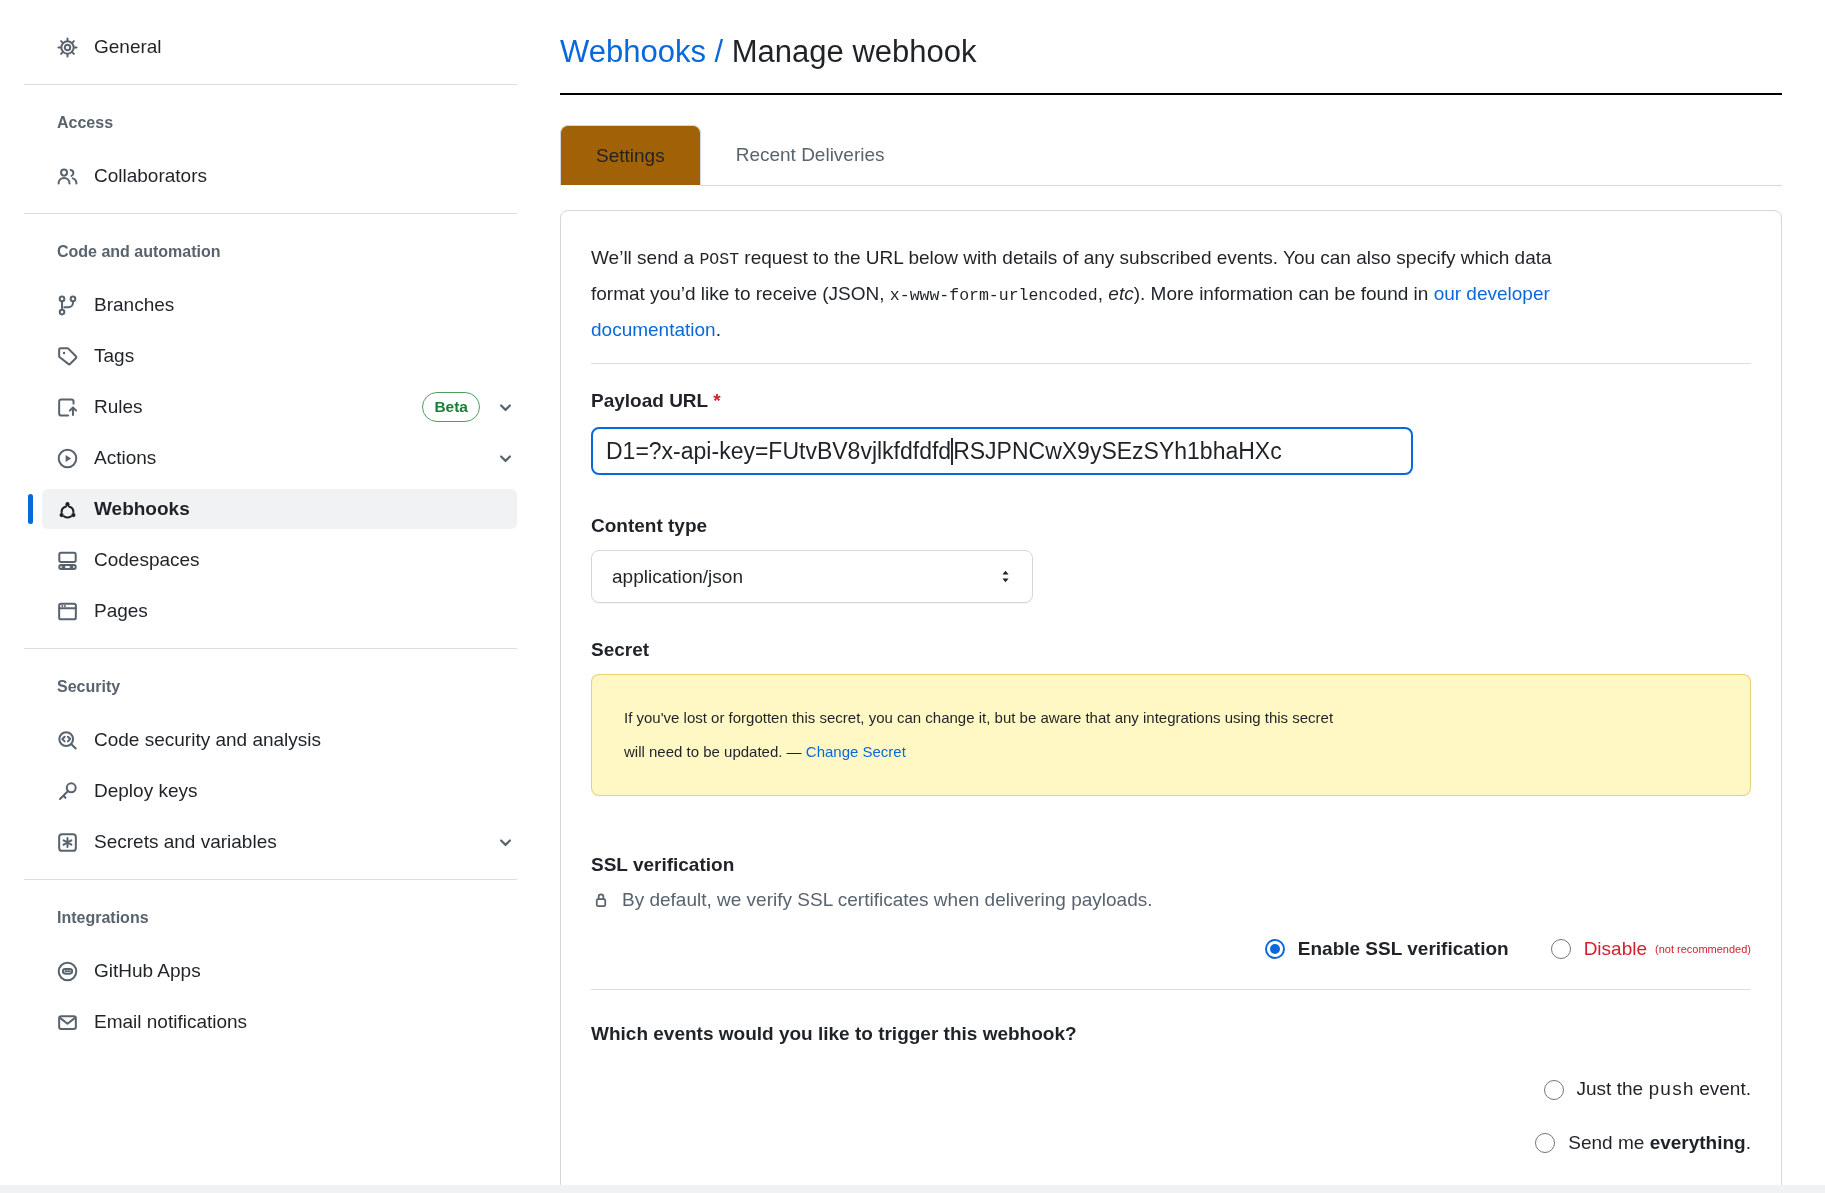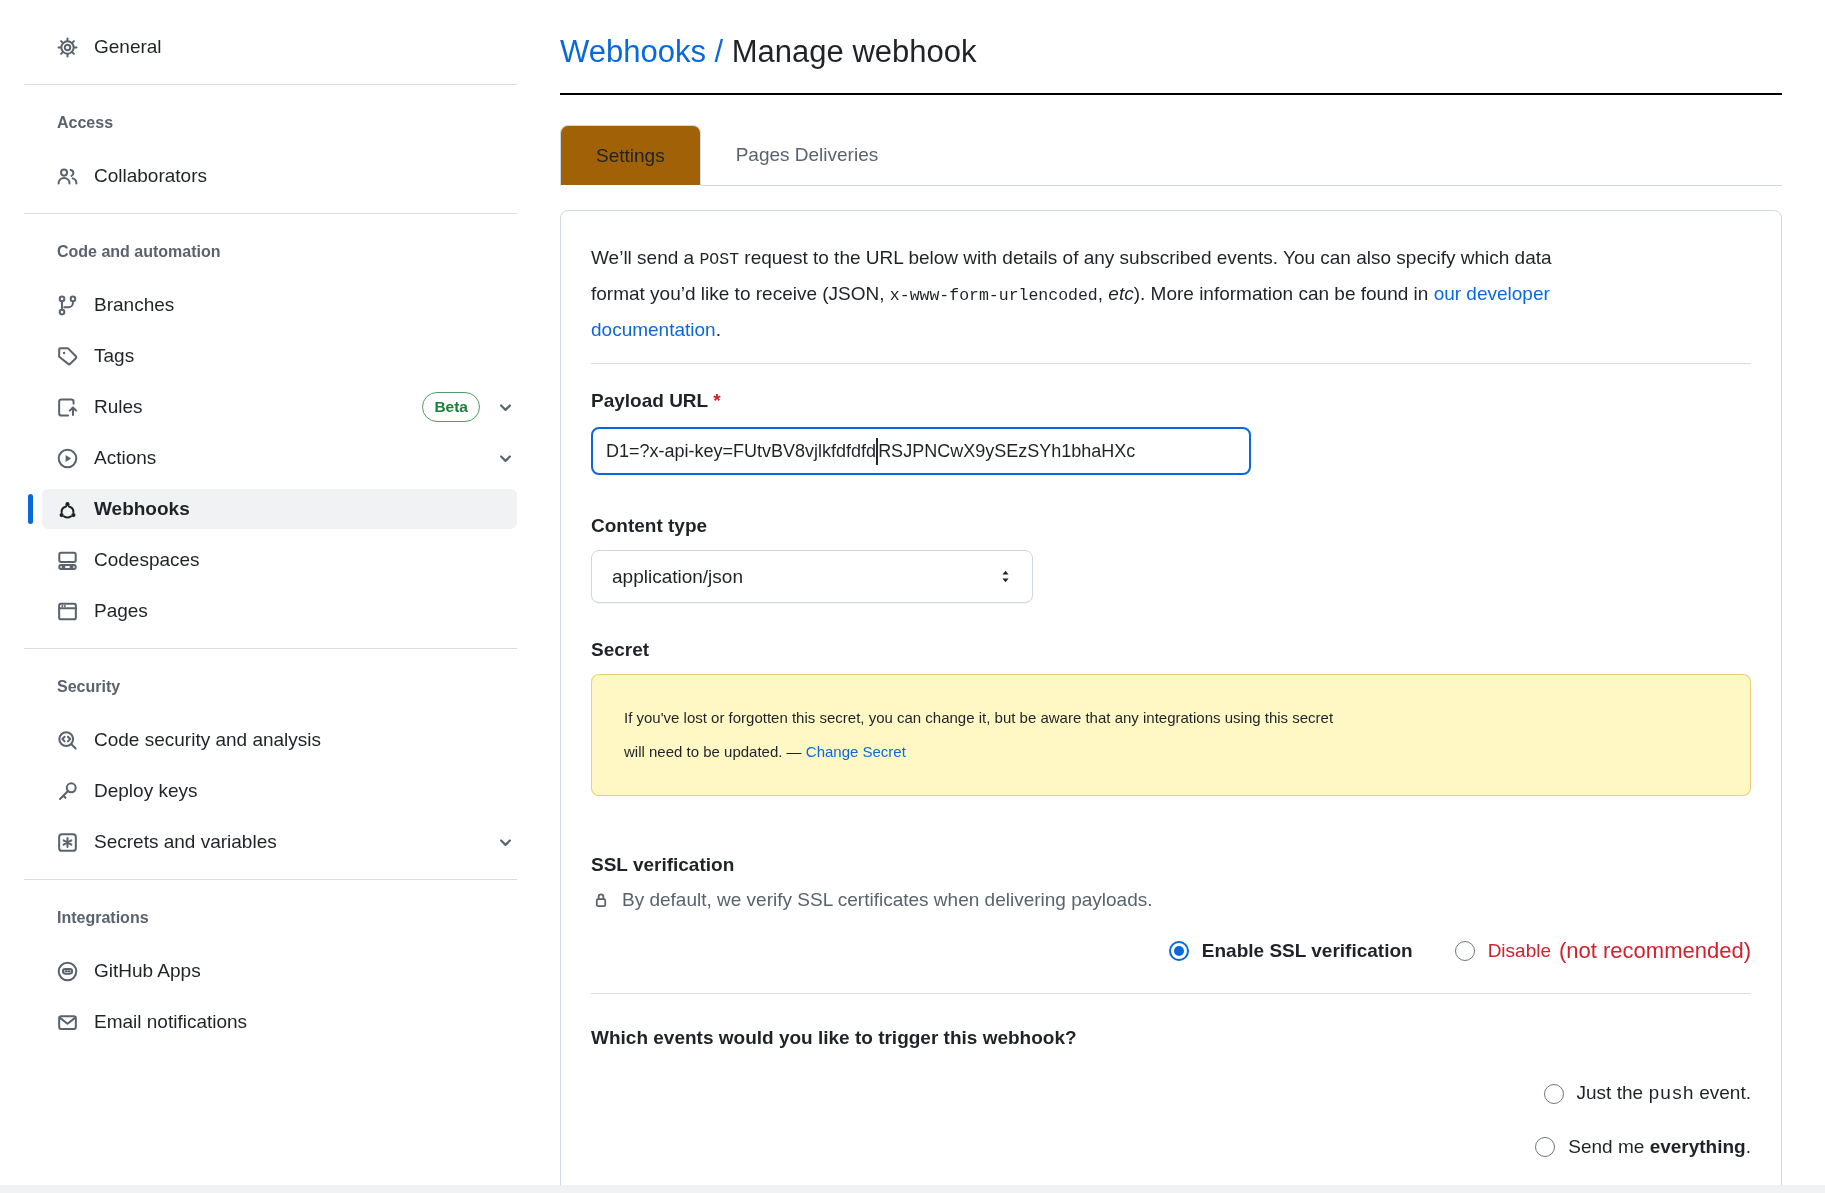--- a/index.html
+++ b/index.html
@@ -50,23 +50,23 @@
 
   .intro { font-size: 19px; line-height: 34px; color: #1f2328; max-width: 1160px; }
   .code { font-family: "Liberation Mono", monospace; font-size: 16.5px; }
   a.inline-link { color: #0969da; text-decoration: none; cursor: pointer; }
 
   .section-divider { height: 1px; background: #d8dee4; border: 0; margin-top: 16px; }
 
   .field-label { margin-top: 26px; font-size: 19px; font-weight: 700; color: #1f2328; }
   .required { color: #cf222e; margin-left: 5px; }
 
-  .url-input { margin-top: 15px; width: 660px; height: 48px; border: 2px solid #0969da;
+  .url-input { margin-top: 15px; width: 822px; height: 48px; border: 2px solid #0969da;
            border-radius: 8px; display: flex; align-items: center; padding: 16px 13px;
-           font-size: 18px; color: #1f2328; white-space: pre; overflow: hidden; cursor: text; }
+           font-size: 23px; color: #1f2328; white-space: pre; overflow: hidden; cursor: text; }
   .caret { width: 2px; height: 27px; background: #24292f; flex: none; }
 
   .label-mt { margin-top: 40px; }
   .select-box { margin-top: 13px; width: 442px; height: 53px; border: 1px solid #d0d7de;
            border-radius: 8px; background: #fff; display: flex; align-items: center;
            padding: 0 18px 0 20px; font-size: 19px; color: #1f2328; cursor: pointer;
            box-shadow: 0 1px 0 rgba(31,35,40,0.04); }
   .select-caret { margin-left: auto; width: 17px; height: 19px; color: #1f2328; }
 
   .label-secret { margin-top: 36px; }
@@ -80,21 +80,21 @@
   .lock-icon { width: 20px; height: 20px; color: #59636e; flex: none; }
 
   .radio-row { margin-top: 27px; display: flex; align-items: center; font-size: 19px; justify-content: flex-end; }
   .radio { width: 20px; height: 20px; border-radius: 50%; border: 1.5px solid #6e7781;
            background: #fff; flex: none; cursor: pointer; }
   .radio.checked { border: 2px solid #0969da; display: flex; align-items: center; justify-content: center; }
   .radio.checked::after { content: ""; width: 10px; height: 10px; border-radius: 50%; background: #0969da; }
   .radio-label { margin-left: 13px; }
   .bold { font-weight: 700; }
   .red { color: #cf222e; }
-  .small-note { font-size: 22px; margin-left: 8px; }
+  .small-note { font-size: 11px; margin-left: 8px; }
   .gap-disable { margin-left: 42px; }
 
   .divider-ssl { margin-top: 29px; }
   .events-heading { margin-top: 33px; font-size: 19px; font-weight: 700; }
   .events-row1 { margin-top: 33px; }
   .events-row2 { margin-top: 31px; }
   .code-push { font-size: 19px; }
 
   .bottom-strip { position: absolute; left: 0; right: 0; bottom: 0; height: 8px; background: #f0f2f4; }
 </style>
@@ -287,21 +287,21 @@
 
   <div class="main-header">
     <h1 class="page-title"><a>Webhooks</a> <span class="sep">/</span> <span>Manage webhook</span></h1>
   </div>
 
   <div class="tabnav">
     <div class="tab active">
       <span>Settings</span>
     </div>
     <div class="tab inactive">
-      <span>Pages Deliveries</span>
+      <span>Recent Deliveries</span>
     </div>
   </div>
 
   <section class="panel">
 
     <p class="intro"><span>We’ll send a </span><span class="code">POST</span><span> request to the URL below with details of any subscribed events. You can also specify which data</span><br><span>format you’d like to receive (JSON, </span><span class="code">x-www-form-urlencoded</span><span>, </span><em>etc</em><span>). More information can be found in </span><a class="inline-link">our developer</a><br><a class="inline-link">documentation</a><span>.</span></p>
 
     <hr class="section-divider">
 
     <div class="field-label"><span>Payload URL</span><span class="required">*</span></div>

